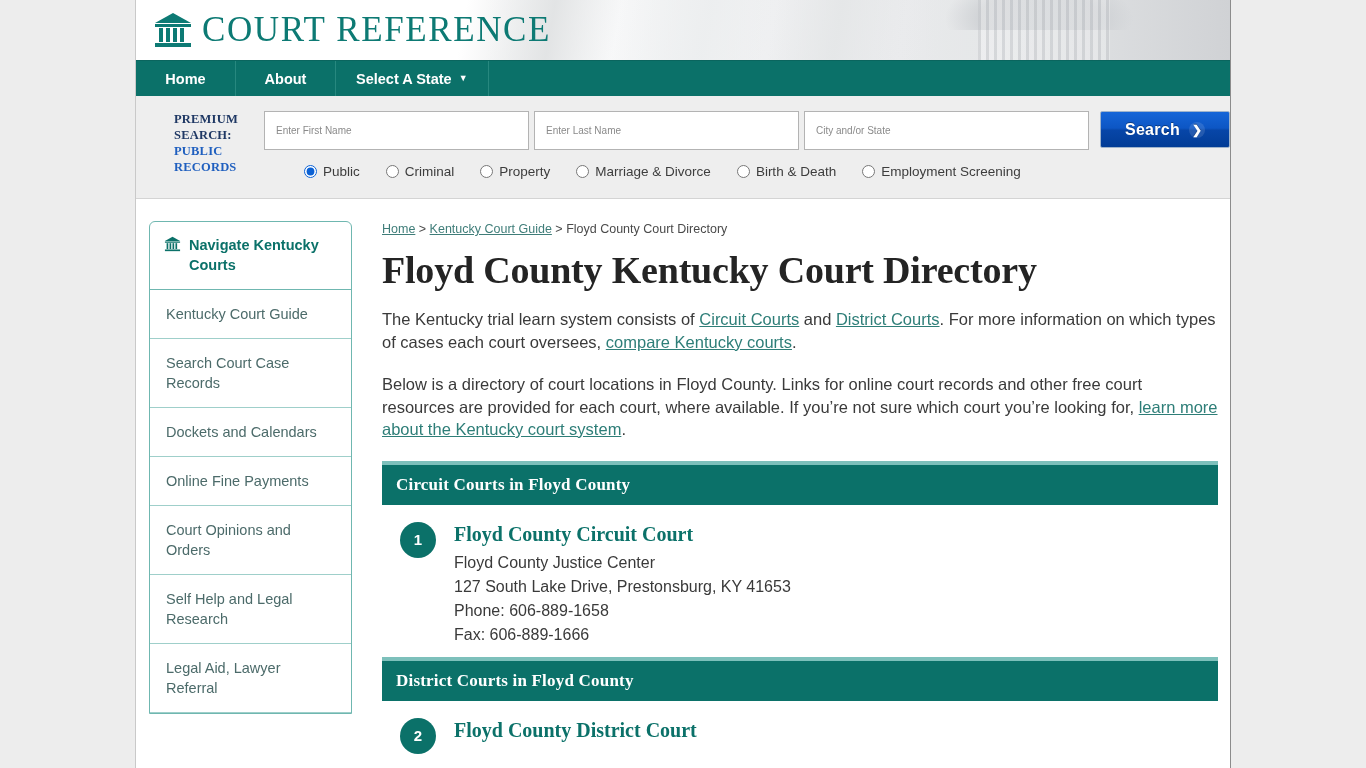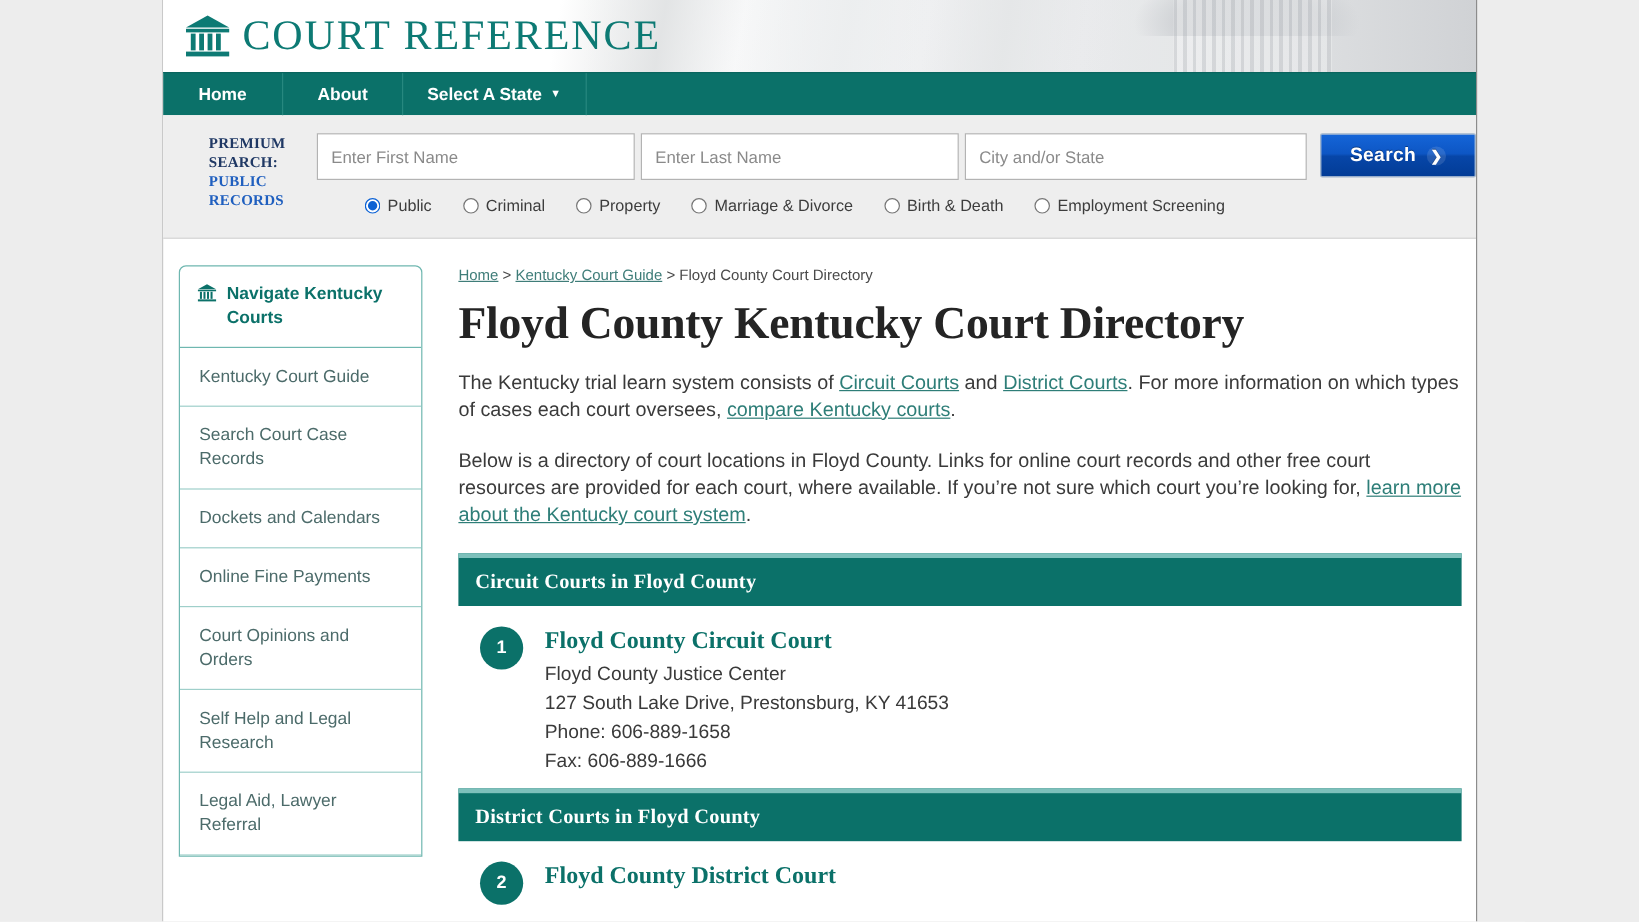--- a/index.html
+++ b/index.html
@@ -116,21 +116,21 @@
   }
   .premium-label .l1 { color: #1f3864; display:block; }
   .premium-label .l2 { color: #1f5fbf; display:block; }
   .search-fields { flex: 1; }
   .field-row { display: flex; gap: 0; align-items: flex-start; }
   .txt {
     height: 39px;
     border: 1px solid #b3b3b3;
     background: #ffffff;
     font-family: "Liberation Sans", sans-serif;
-    font-size: 14px;
+    font-size: 10px;
     color: #333;
     padding: 0 11px;
     outline: none;
   }
   .txt::placeholder { color: #8a8a8a; }
   #first-name { width: 265px; }
   #last-name  { width: 265px; margin-left: 5px; }
   #city-state { width: 285px; margin-left: 5px; }
   .search-btn {
     margin-left: 11px;

